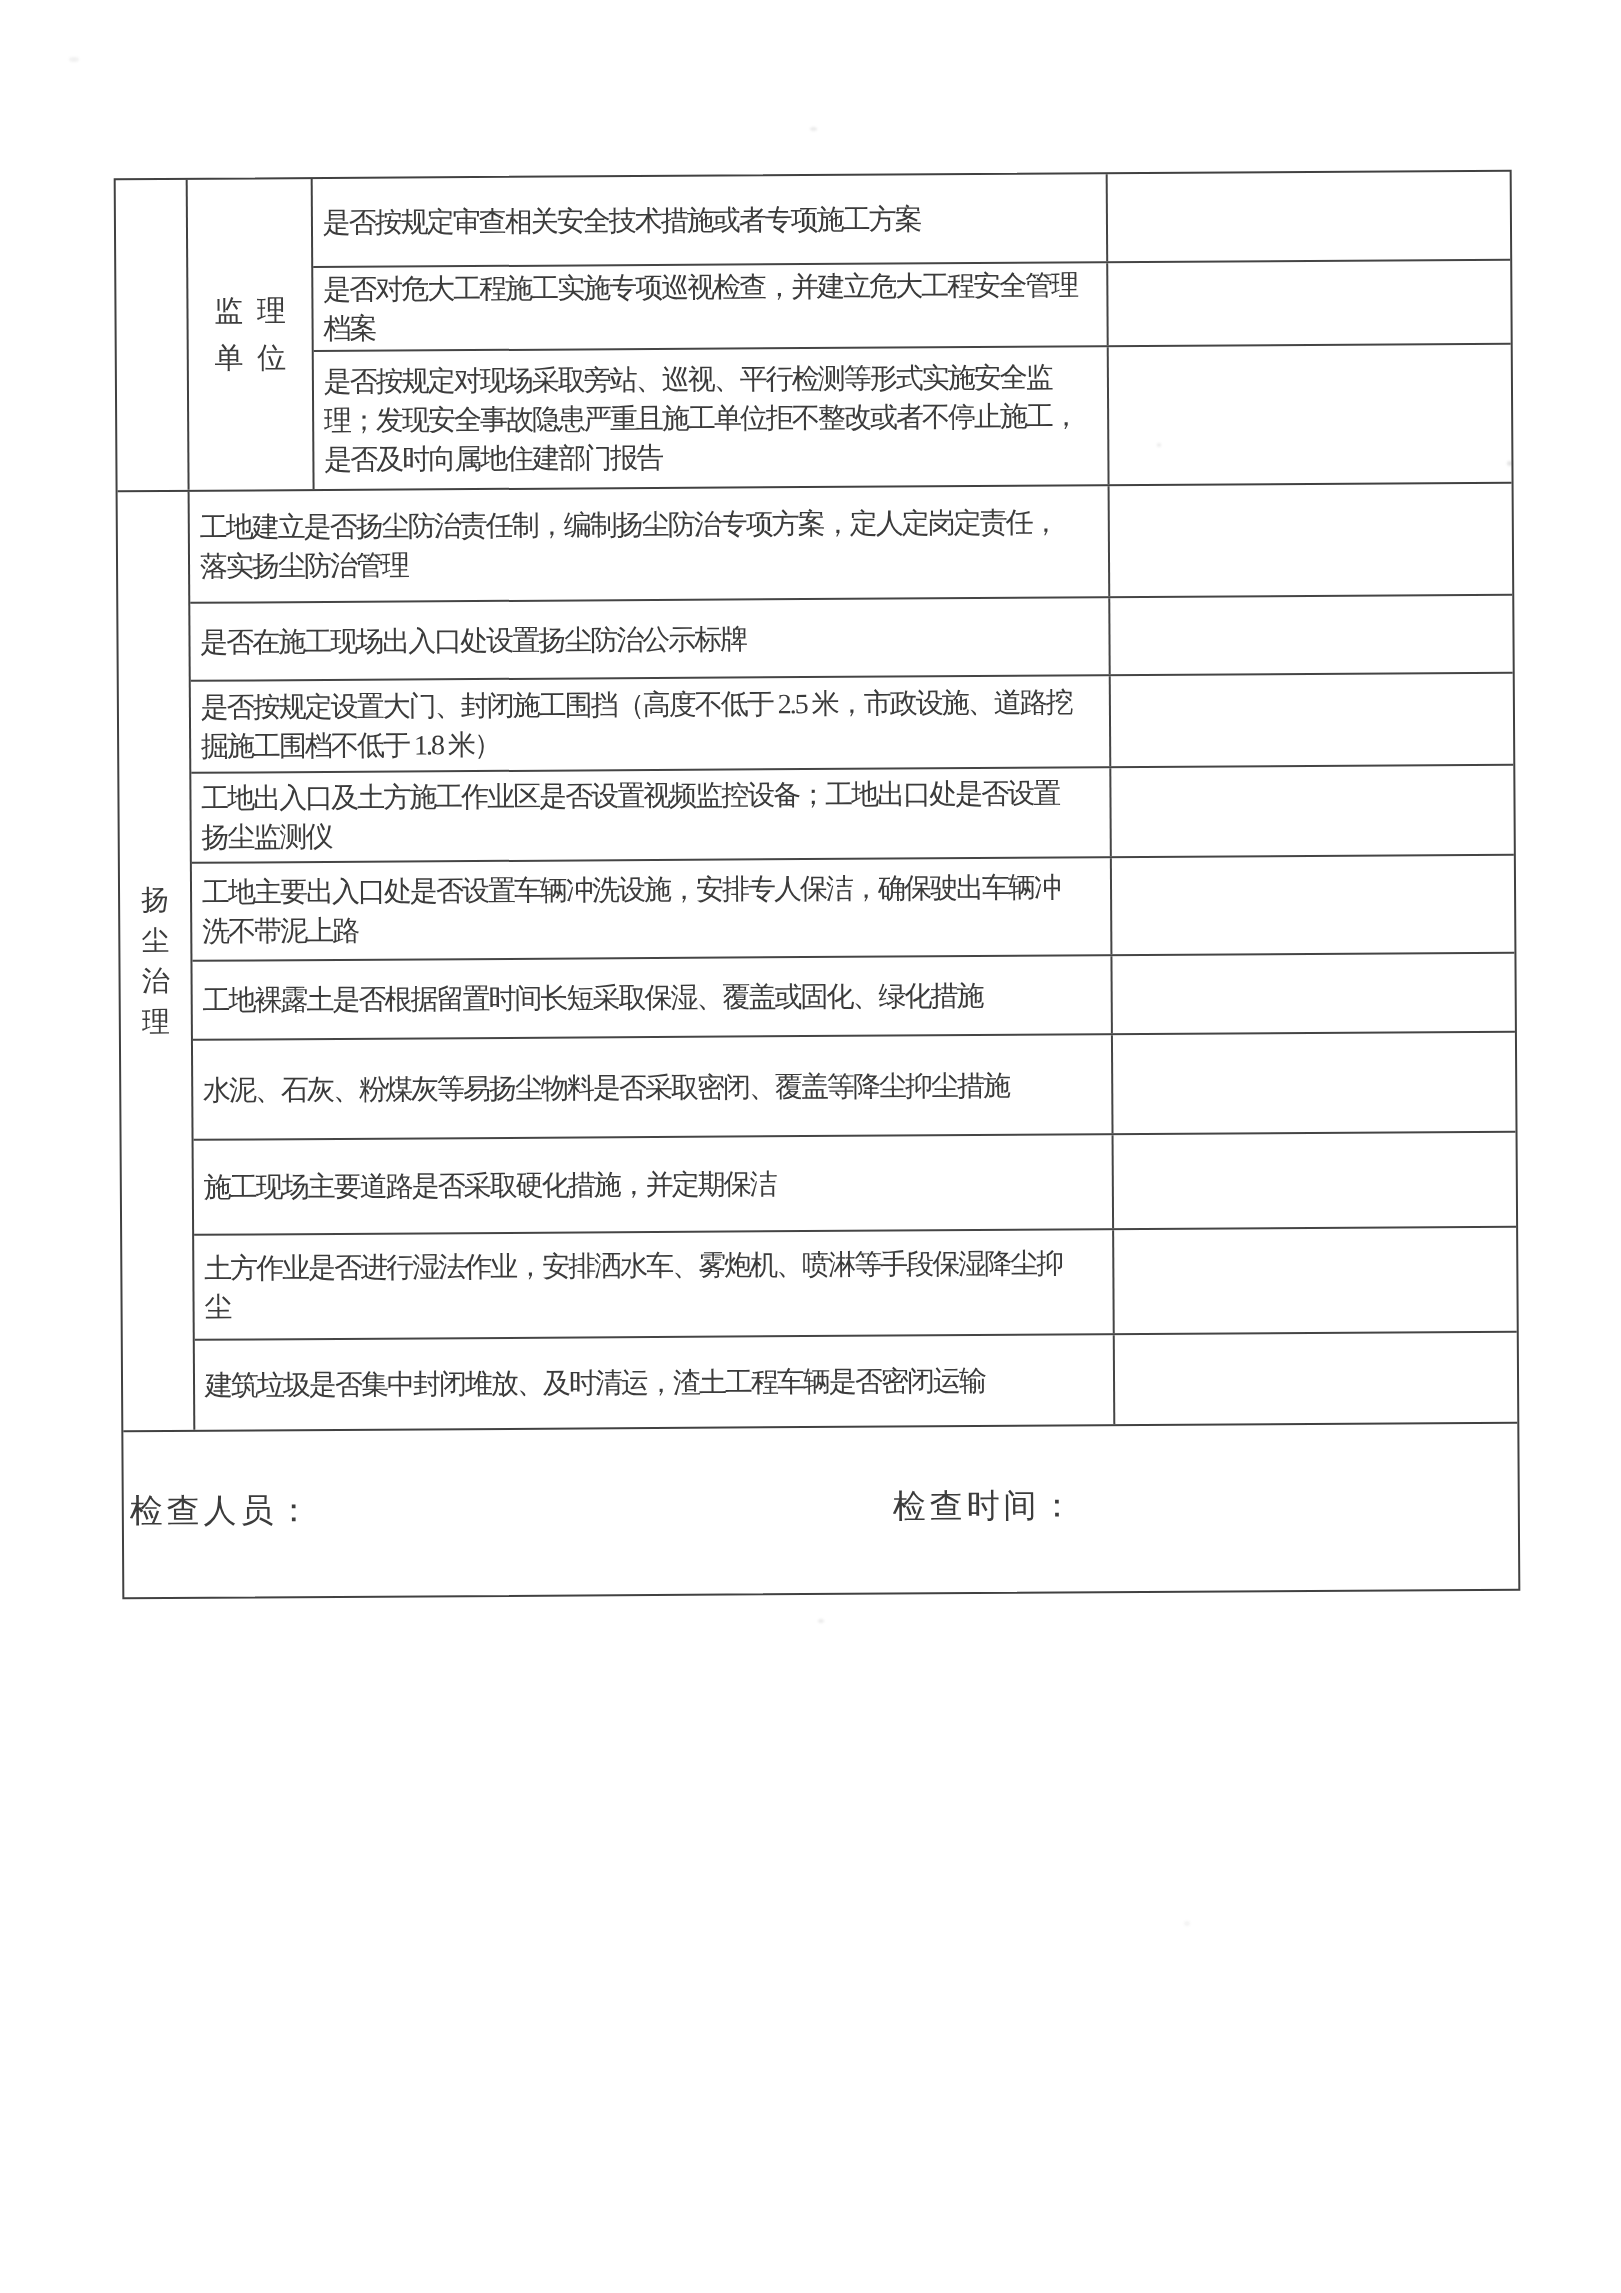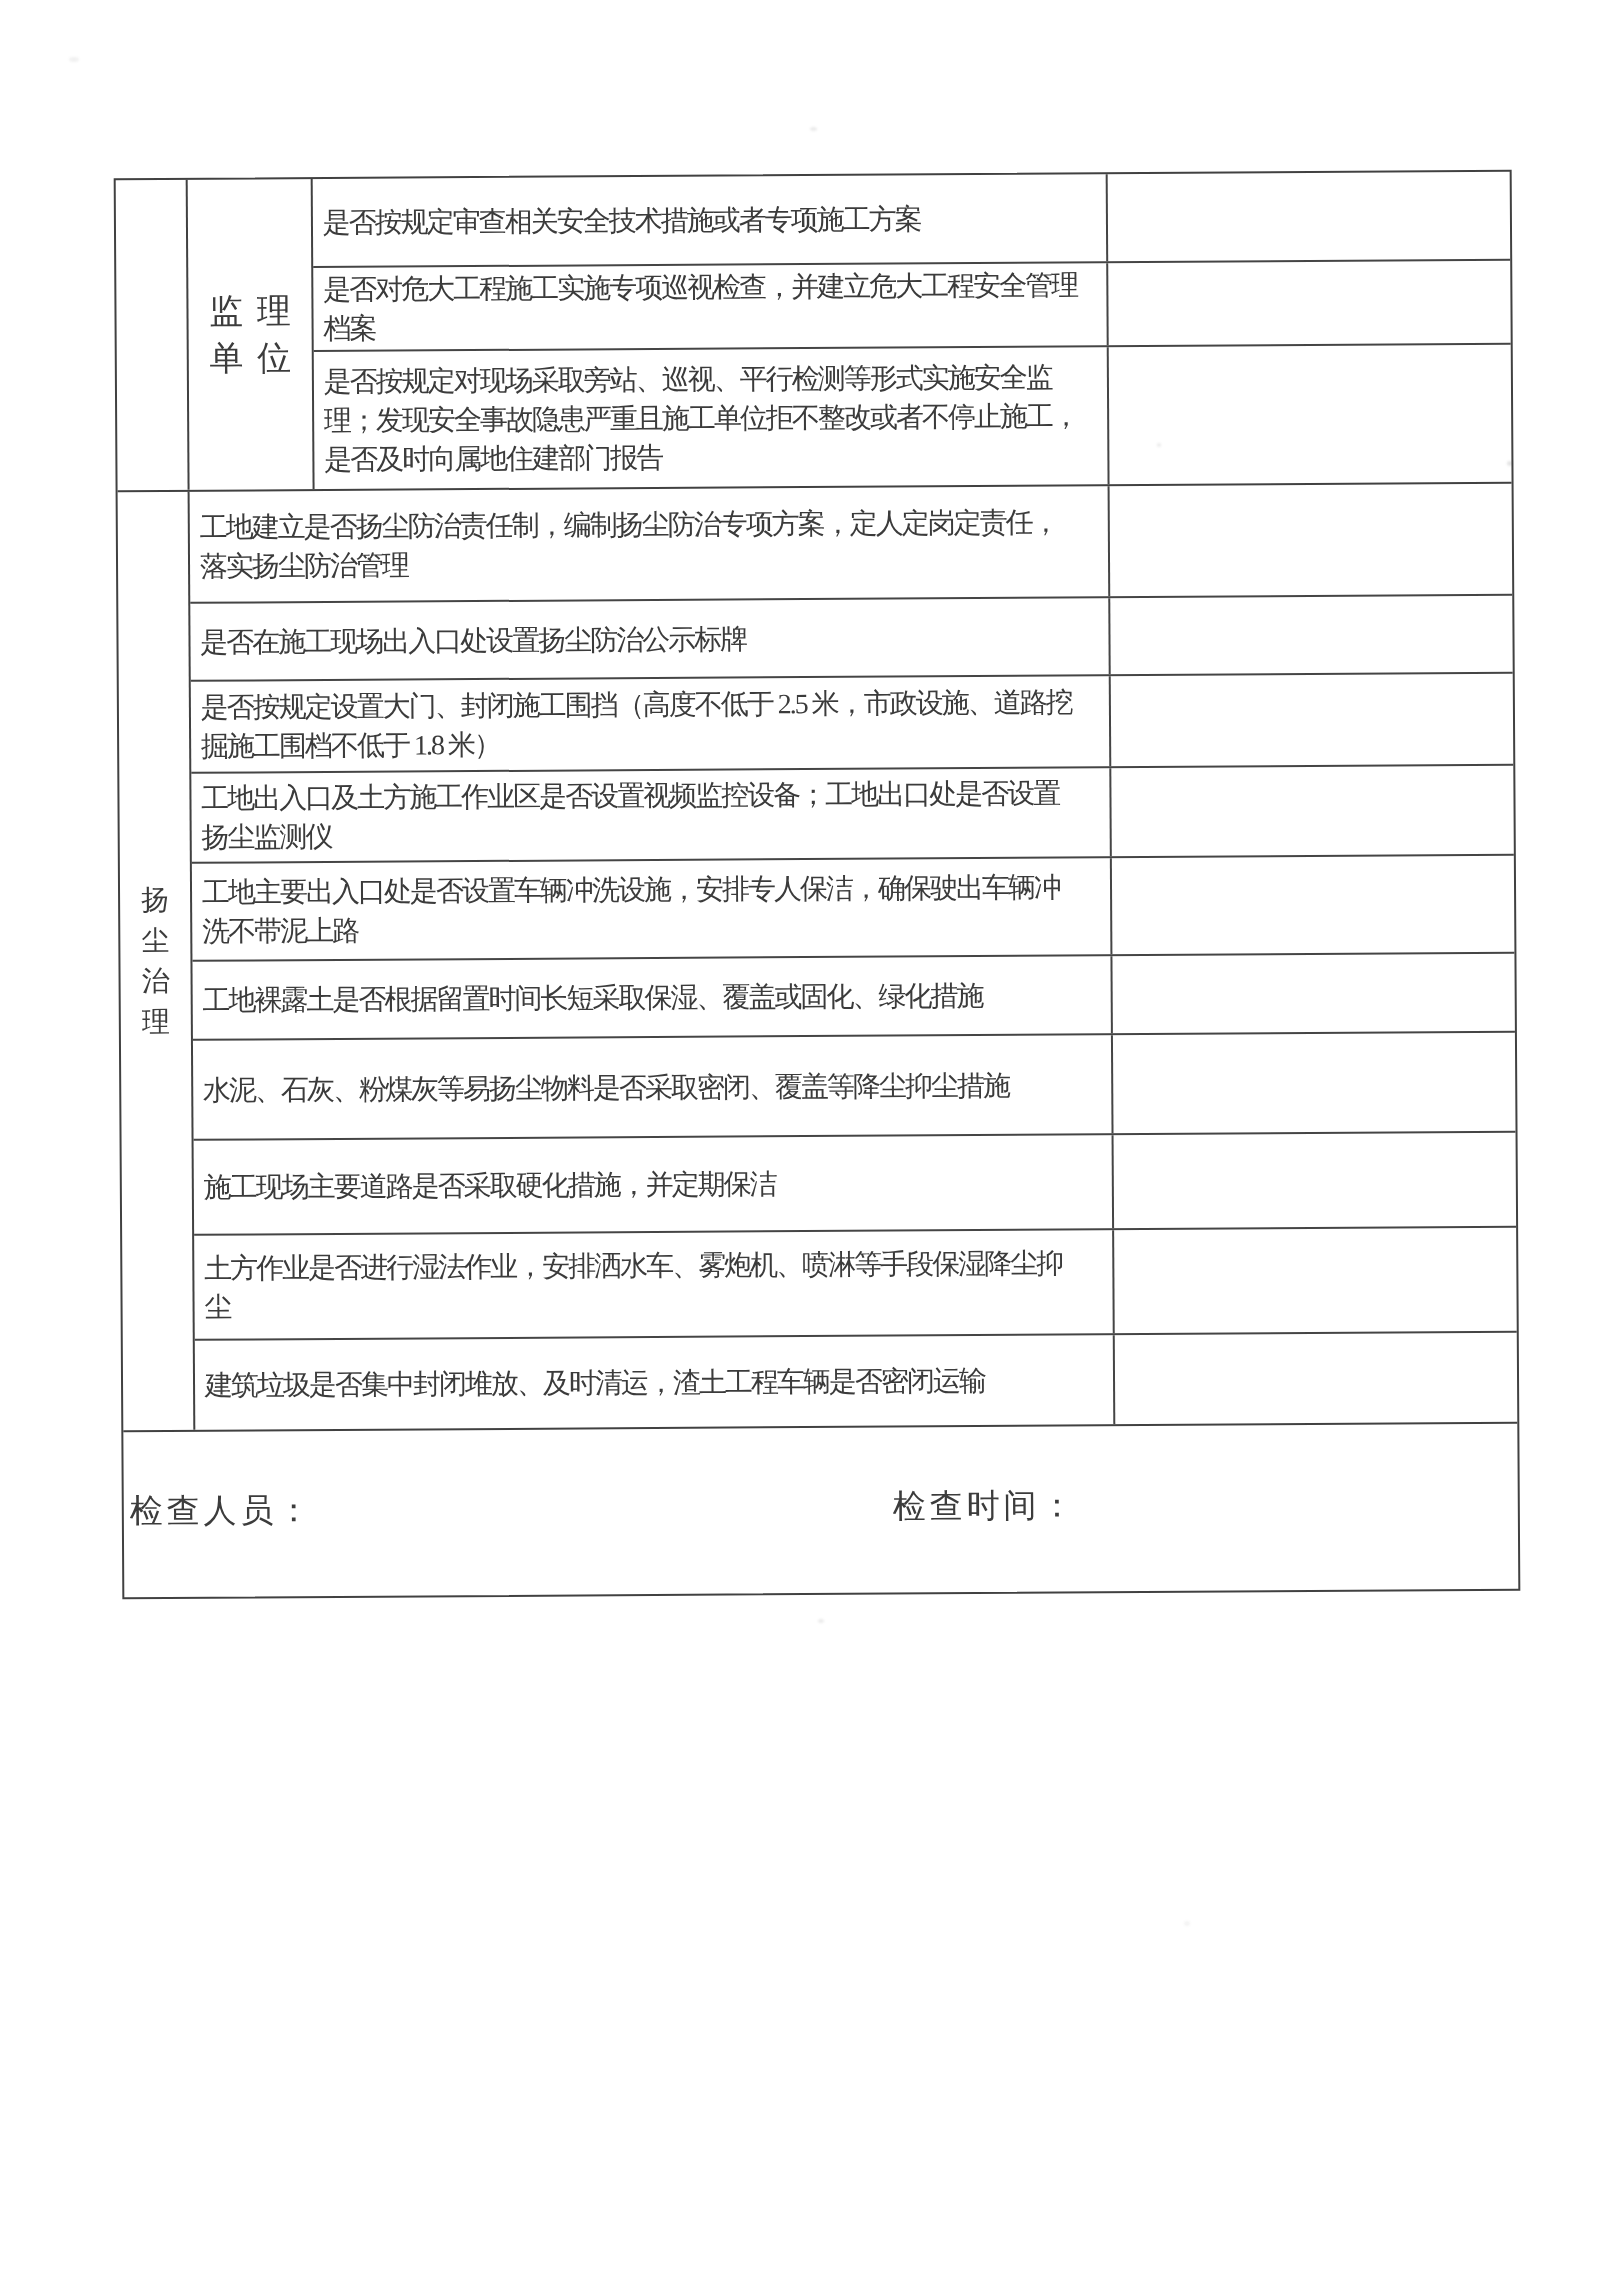--- a/index.html
+++ b/index.html
@@ -36,21 +36,21 @@
     display: flex; flex-direction: column;
     align-items: center; justify-content: center;
   }
   .colB {
     width: 123px; flex: 0 0 123px;
     border-right: 2px solid #414141;
     display: flex; flex-direction: column;
     align-items: center; justify-content: center;
   }
   .unit-label-line {
-    font-size: 34px; line-height: 47px;
+    font-size: 29px; line-height: 47px;
     letter-spacing: 13.7px; padding-left: 13.7px;
     white-space: nowrap;
   }
   .vchar {
     font-size: 28px; line-height: 28px;
     display: block;
   }
   .vchar + .vchar { margin-top: 12.7px; }
 
   .rows { flex: 1; display: flex; flex-direction: column; min-width: 0; }

